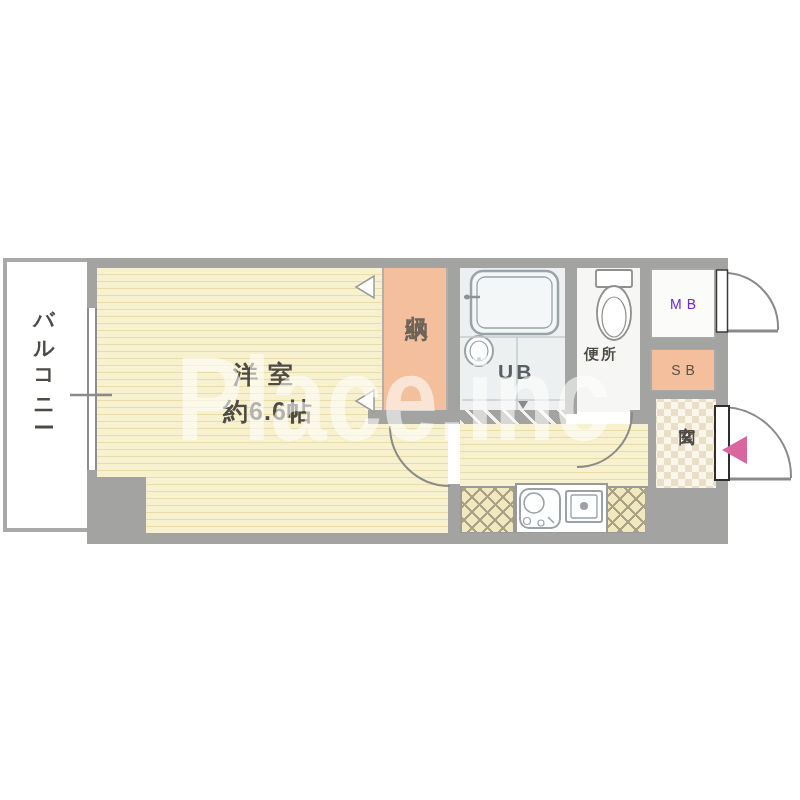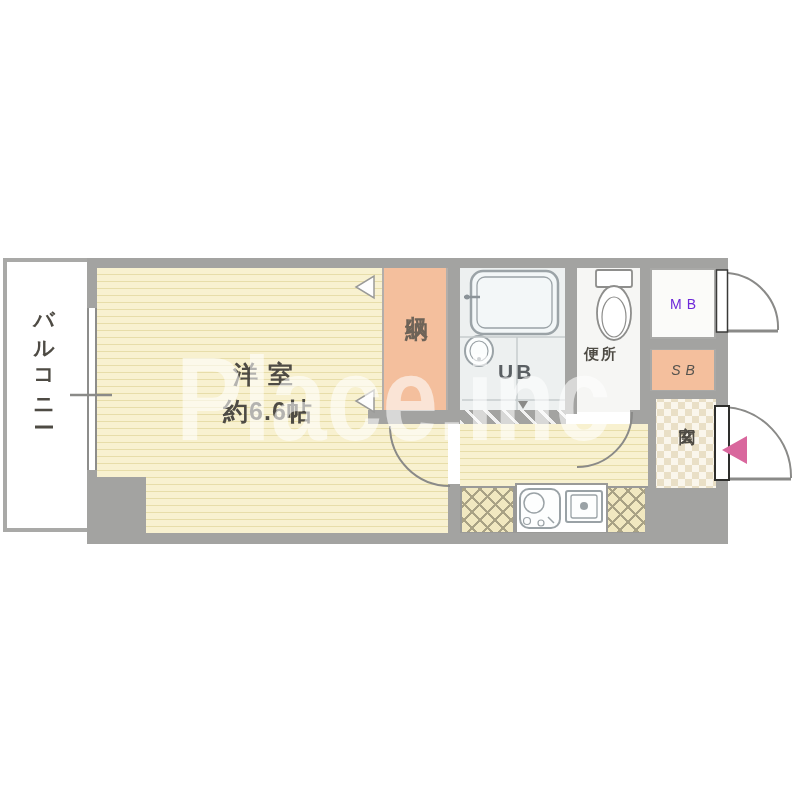--- a/index.html
+++ b/index.html
@@ -164,17 +164,17 @@
 </div>
 
 <div class="lbl jp vtext" style="left:402px;top:297px;font-size:23px;letter-spacing:4px;color:#6e6358;">収納</div>
 
 <div class="lbl" style="left:498px;top:360px;font-size:21px;font-weight:bold;letter-spacing:3px;color:#5a5f63;">UB</div>
 
 <div class="lbl jp" style="left:584px;top:345px;font-size:15px;letter-spacing:2px;">便所</div>
 
 <div class="lbl" style="left:650px;top:268px;width:66px;height:71px;display:flex;align-items:center;justify-content:center;font-size:14px;letter-spacing:5px;color:#6d28d9;text-indent:5px;">MB</div>
 
-<div class="lbl" style="left:650px;top:348px;width:66px;height:44px;display:flex;align-items:center;justify-content:center;font-size:14px;letter-spacing:5px;color:#55534e;text-indent:5px;font-style:italic;">SB</div>
+<div class="lbl" style="left:650px;top:348px;width:66px;height:44px;display:flex;align-items:center;justify-content:center;font-size:14px;letter-spacing:5px;color:#55534e;text-indent:5px;">SB</div>
 
 <div class="lbl jp vtext" style="left:676px;top:413px;font-size:16px;letter-spacing:4px;">玄関</div>
 
 <div id="watermark">Place.inc</div>
 
 </body></html>

